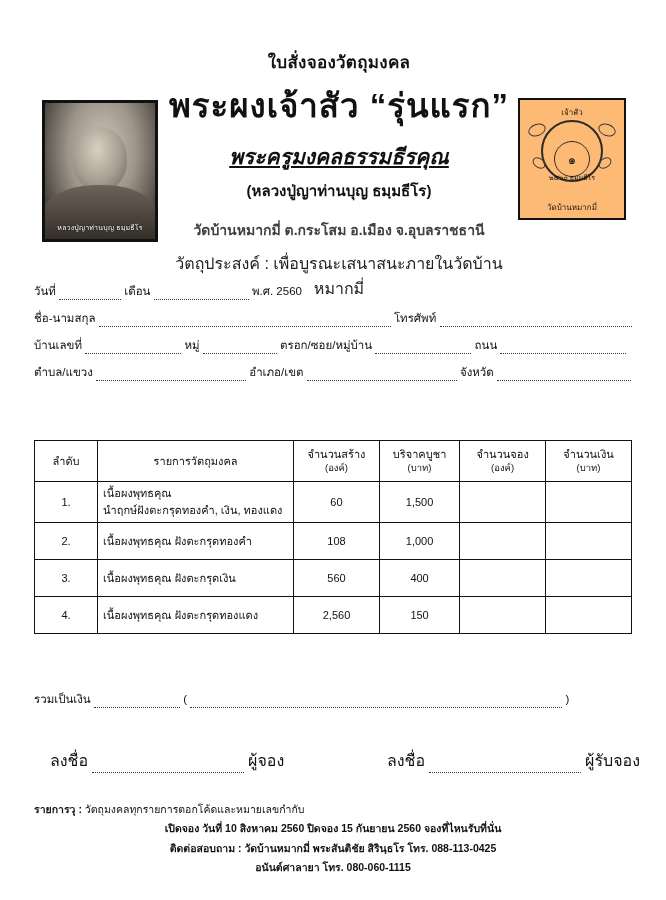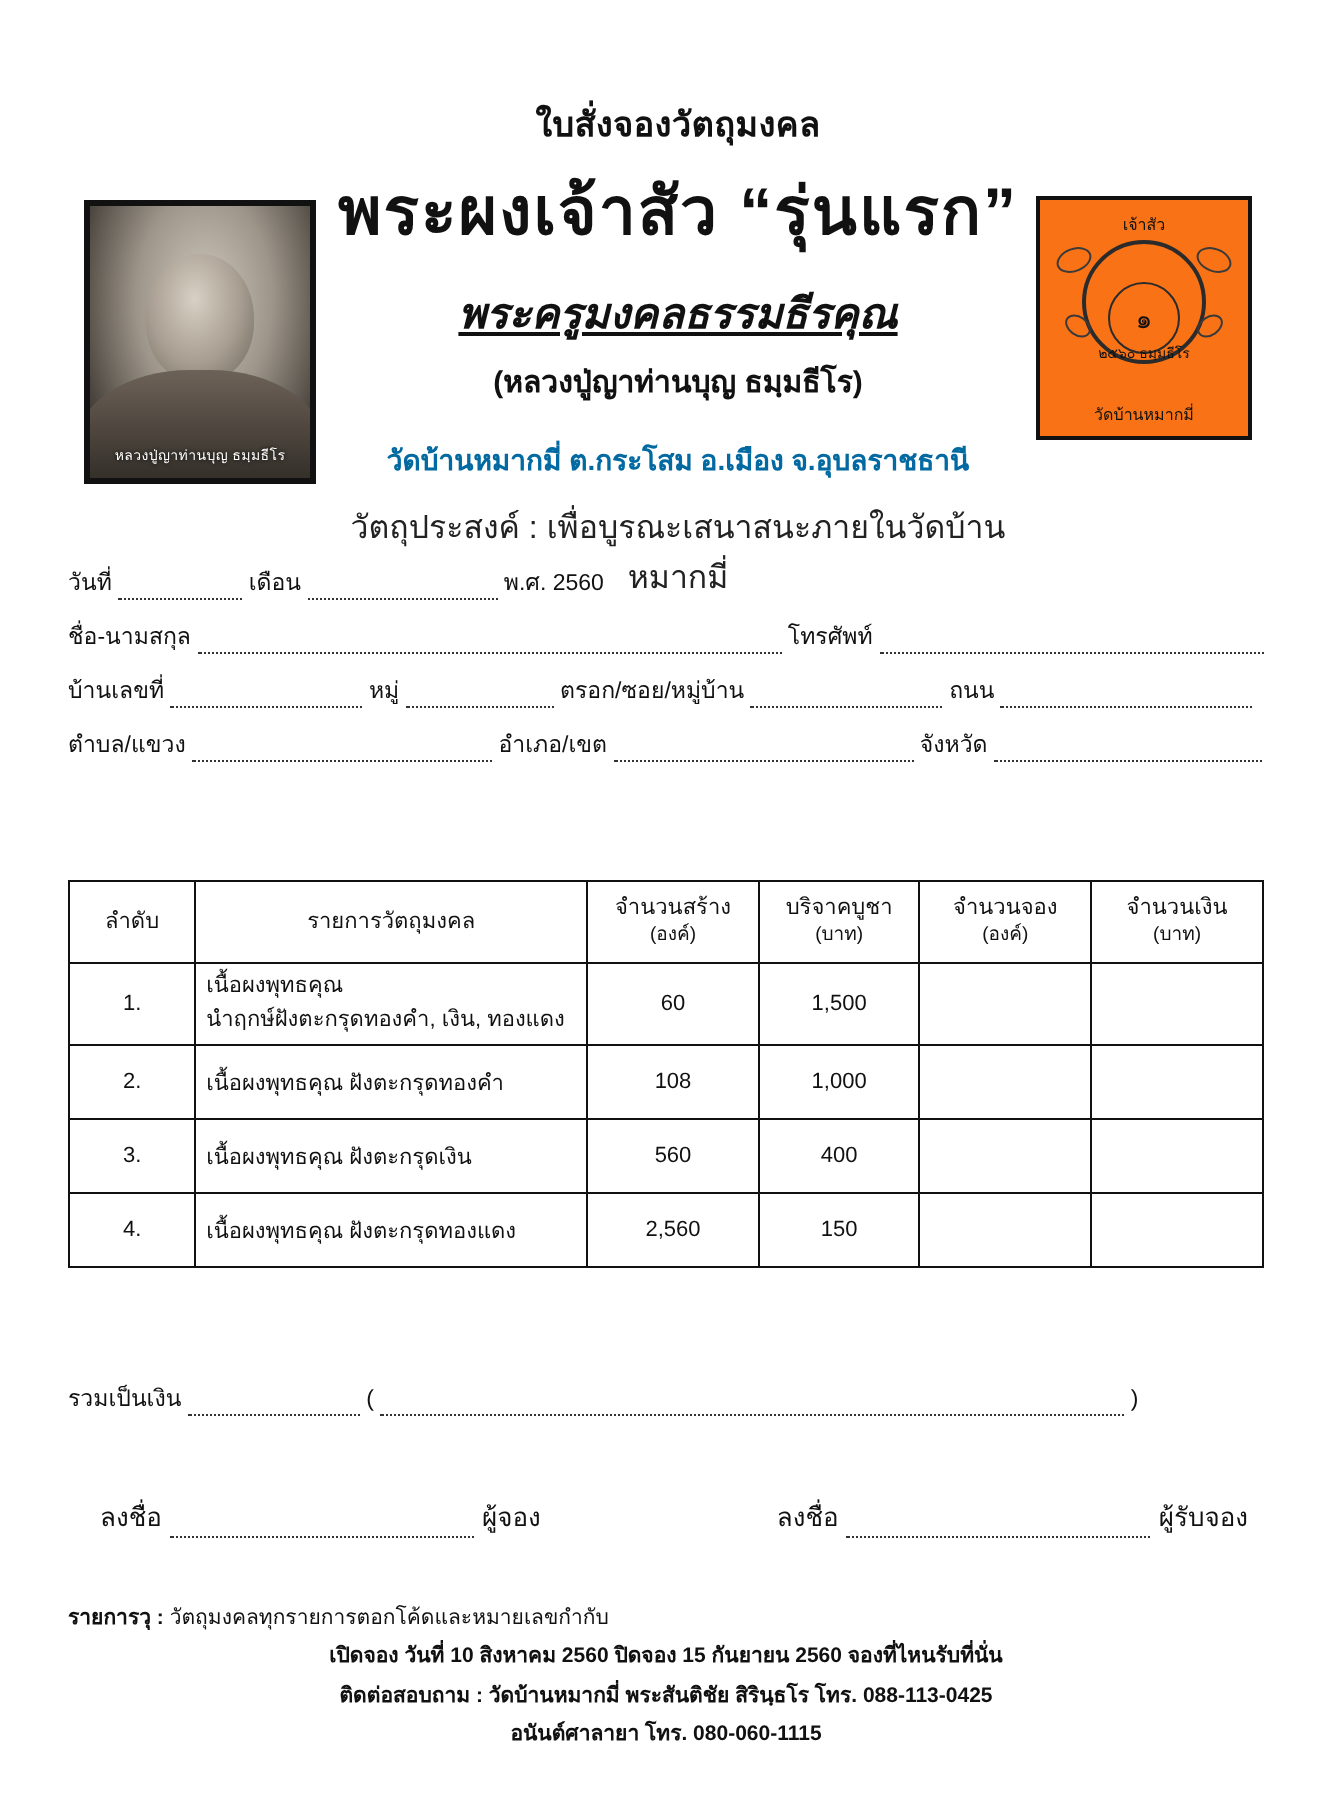--- a/index.html
+++ b/index.html
@@ -68,21 +68,21 @@
     text-shadow: 0 0 2px #000;
   }
 
   .temple-seal {
     position: absolute;
     right: 6px;
     top: 60px;
     width: 104px;
     height: 118px;
     border: 2px solid #111;
-    background: #f97316;
+    background: #fdba74;
     overflow: hidden;
   }
   .temple-seal .ring {
     position: absolute;
     left: 50%;
     top: 43%;
     transform: translate(-50%, -50%);
     width: 58px;
     height: 58px;
     border: 2px solid #2b2b2b;
@@ -160,21 +160,21 @@
   }
   .t-line4 {
     font-size: 15px;
     font-weight: bold;
     margin-top: 6px;
   }
   .t-line5 {
     font-size: 14px;
     font-weight: bold;
     margin-top: 16px;
-    color: #0369a1;
+    color: #404040;
   }
   .t-line6 {
     font-size: 16px;
     margin-top: 10px;
     color: #222;
   }
 
   
   .form-area {
     position: absolute;
@@ -263,23 +263,23 @@
     border-bottom: 1px dotted #333;
     width: 372px;
     height: 11px;
     vertical-align: bottom;
   }
 
   
   .sign-row {
     position: absolute;
     left: 34px;
-    right: 38px;
+    right: 22px;
     top: 748px;
-    font-size: 13px;
+    font-size: 16px;
     display: flex;
     justify-content: space-between;
     white-space: nowrap;
   }
   .sign-cell { display: flex; align-items: flex-end; }
   .sign-cell .dots-sig {
     display: inline-block;
     border-bottom: 1px dotted #333;
     width: 152px;
     height: 11px;

